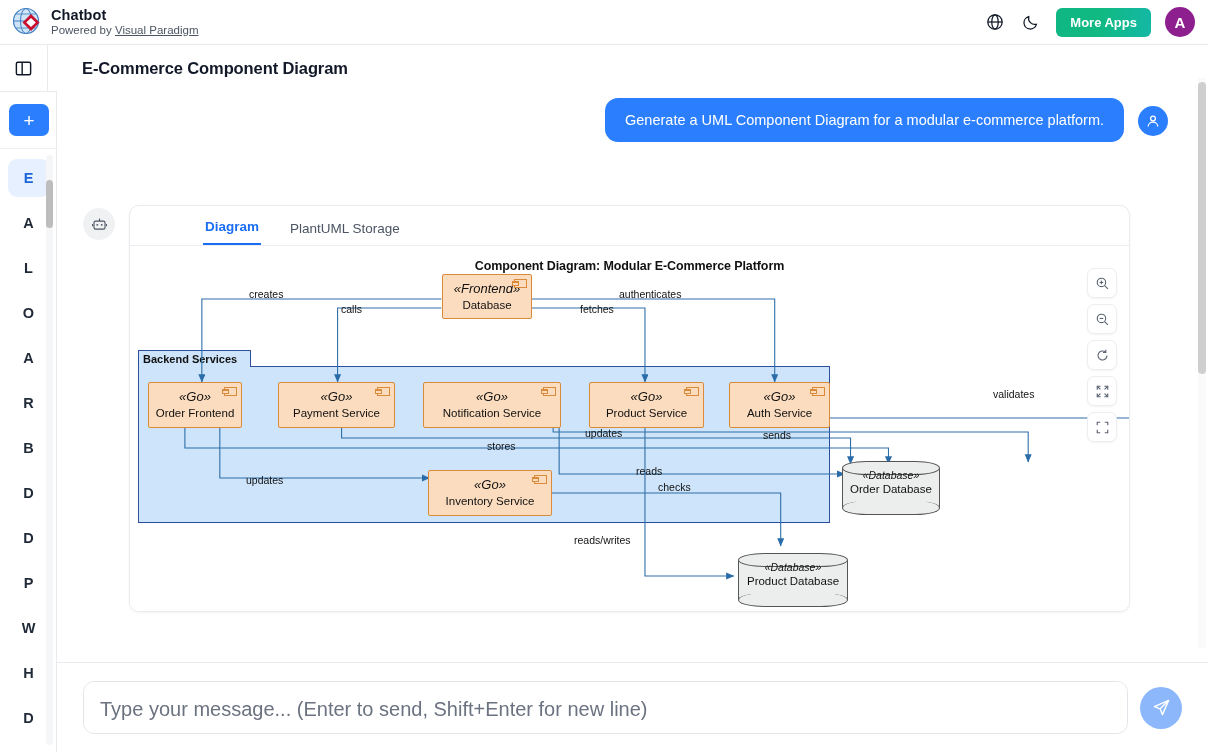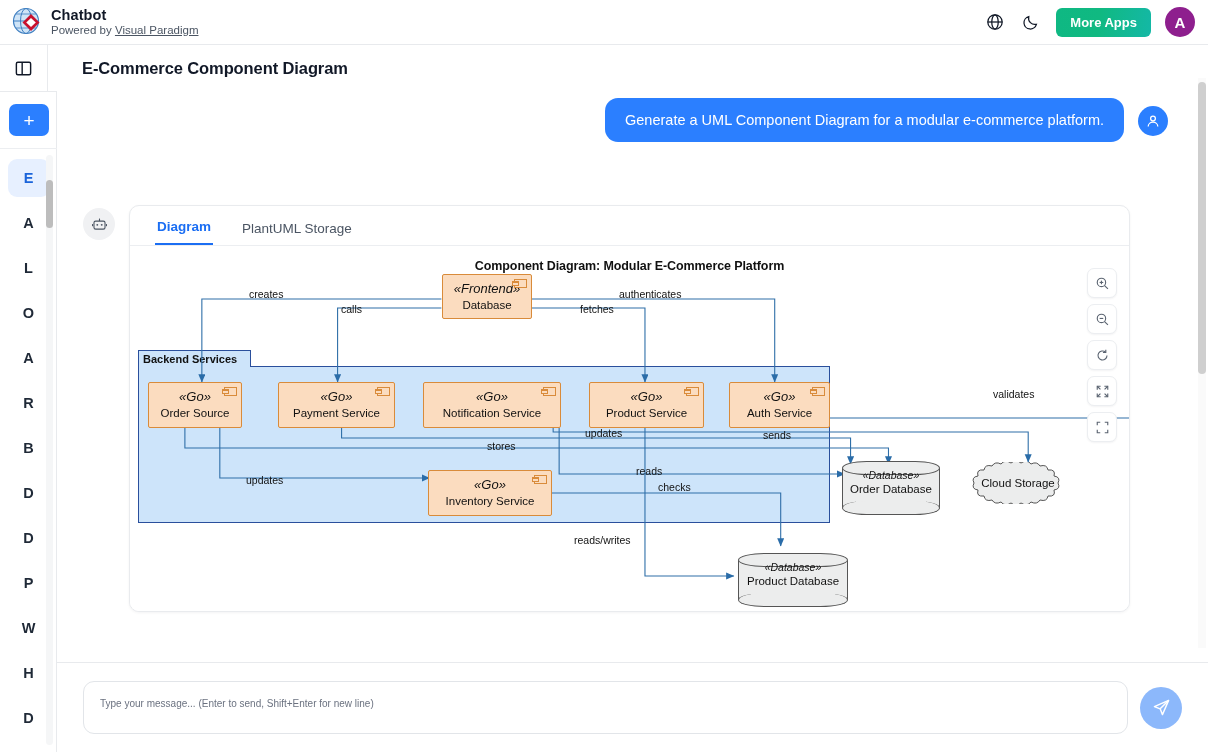--- a/index.html
+++ b/index.html
@@ -117,21 +117,21 @@
   .card {
     width: 1001px; background: #fff;
     border: 1px solid #e9ebee; border-radius: 10px;
     box-shadow: 0 1px 3px rgba(16,24,40,.05);
     overflow: hidden;
   }
   .tabs { display: flex; height: 40px; padding: 0 25px; border-bottom: 1px solid #eceef1; align-items: flex-end; gap: 27px; }
   .tab {
     font-size: 13.5px; color: #4b5563; padding: 0 2px 9px 2px; cursor: pointer; font-weight: normal;
   }
-  .tab.active { color: #1b6ef3; font-weight: bold; border-bottom: 2.5px solid #1b6ef3; }
+  .tab.active { color: #1b6ef3; font-weight: bold; border-bottom: 2.5px solid #1b6ef3; margin-left: 48px; }
 
   .canvas { position: relative; height: 365px; background: #fff; overflow: hidden; }
   .diagram-title {
     position: absolute; top: 13px; left: 0; width: 100%; text-align: center;
     font-size: 12.5px; font-weight: bold; color: #111; letter-spacing: -.1px;
   }
 
   
   .zoomtools { position: absolute; top: 22px; right: 12px; display: flex; flex-direction: column; gap: 6px; z-index: 40; }
   .ztool {
@@ -203,21 +203,21 @@
   svg.wires { position: absolute; top: 0; left: 0; width: 100%; height: 100%; z-index: 15; overflow: visible; }
 
   
   .composer {
     position: absolute; top: 662px; left: 57px; width: 1151px; height: 90px;
     background: #fff; border-top: 1px solid #e8eaed;
     display: flex; align-items: center; gap: 12px; padding: 0 26px 0 26px;
   }
   .composer-input {
     flex: 1; height: 53px; border: 1px solid #e2e5e9; border-radius: 11px;
-    padding: 16px 16px; font-size: 10px; color: #1f2937;
+    padding: 16px 16px; font-size: 20px; color: #1f2937;
     font-family: "Liberation Sans", sans-serif; resize: none; outline: none; background: #fff;
   }
   .composer-input::placeholder { color: #6b7280; }
   .send-btn {
     width: 42px; height: 42px; border-radius: 50%; background: #8cb8fb;
     display: flex; align-items: center; justify-content: center; cursor: pointer; flex: 0 0 auto;
     border: none; color: #fff;
   }
 </style>
 </head>
@@ -409,21 +409,21 @@
 
         <div class="node" style="left:312px; top:28px; width:90px; height:45px;">
           <div class="compicon"></div>
           <div class="stereo">«Frontend»</div>
           <div class="nname">Database</div>
         </div>
 
         <div class="node" style="left:18px; top:136px; width:94px; height:46px;">
           <div class="compicon"></div>
           <div class="stereo">«Go»</div>
-          <div class="nname">Order Source</div>
+          <div class="nname">Order Frontend</div>
         </div>
 
         <div class="node" style="left:148px; top:136px; width:117px; height:46px;">
           <div class="compicon"></div>
           <div class="stereo">«Go»</div>
           <div class="nname">Payment Service</div>
         </div>
 
         <div class="node" style="left:293px; top:136px; width:138px; height:46px;">
           <div class="compicon"></div>
@@ -462,26 +462,20 @@
         <div class="db" style="left:608px; top:307px; width:110px; height:54px;">
           <div class="db-body"></div>
           <div class="db-bot"></div>
           <div class="db-top"></div>
           <div class="db-label">
             <div class="stereo">«Database»</div>
             <div class="nname">Product Database</div>
           </div>
         </div>
 
-        <div class="cloud" style="left:838px; top:216px; width:100px; height:42px;">
-          <svg width="100" height="42" viewBox="0 0 100 42">
-            <path d="M6,21 q-3,-6 4,-7 q-2,-7 6,-6 q1,-6 8,-4 q3,-5 9,-2 q4,-5 10,-1 q5,-4 10,0 q6,-4 10,1 q6,-3 9,2 q7,-2 8,4 q8,-1 6,6 q7,1 4,7 q3,6 -4,7 q2,7 -6,6 q-1,6 -8,4 q-3,5 -9,2 q-4,5 -10,1 q-5,4 -10,0 q-6,4 -10,-1 q-6,3 -9,-2 q-7,2 -8,-4 q-8,1 -6,-6 q-7,-1 -4,-7 Z" fill="#eceded" stroke="#555" stroke-width="1"></path>
-          </svg>
-          <div class="cloud-label">Cloud Storage</div>
-        </div>
 
         <div class="edge-label" style="left:119px; top:42px;">creates</div>
         <div class="edge-label" style="left:211px; top:57px;">calls</div>
         <div class="edge-label" style="left:489px; top:42px;">authenticates</div>
         <div class="edge-label" style="left:450px; top:57px;">fetches</div>
         <div class="edge-label" style="left:863px; top:142px;">validates</div>
         <div class="edge-label" style="left:455px; top:181px;">updates</div>
         <div class="edge-label" style="left:633px; top:183px;">sends</div>
         <div class="edge-label" style="left:357px; top:194px;">stores</div>
         <div class="edge-label" style="left:506px; top:219px;">reads</div>

